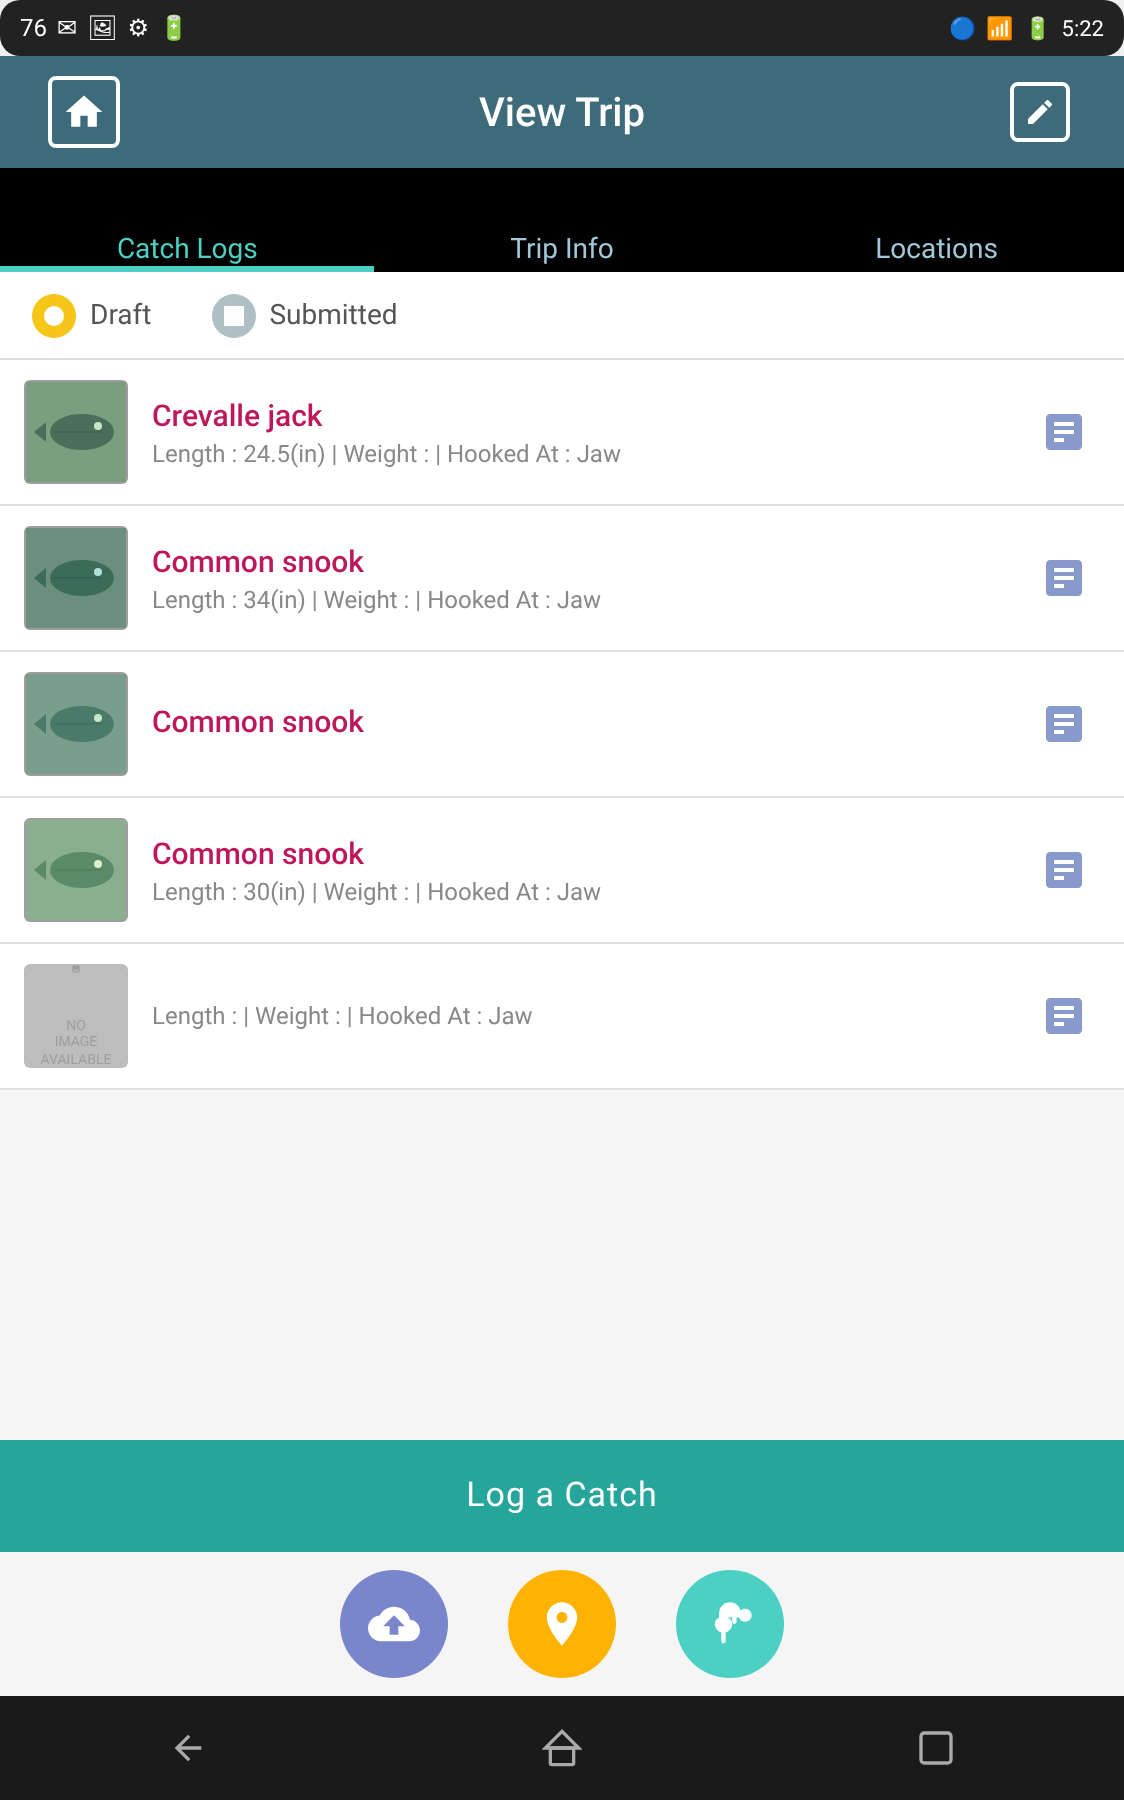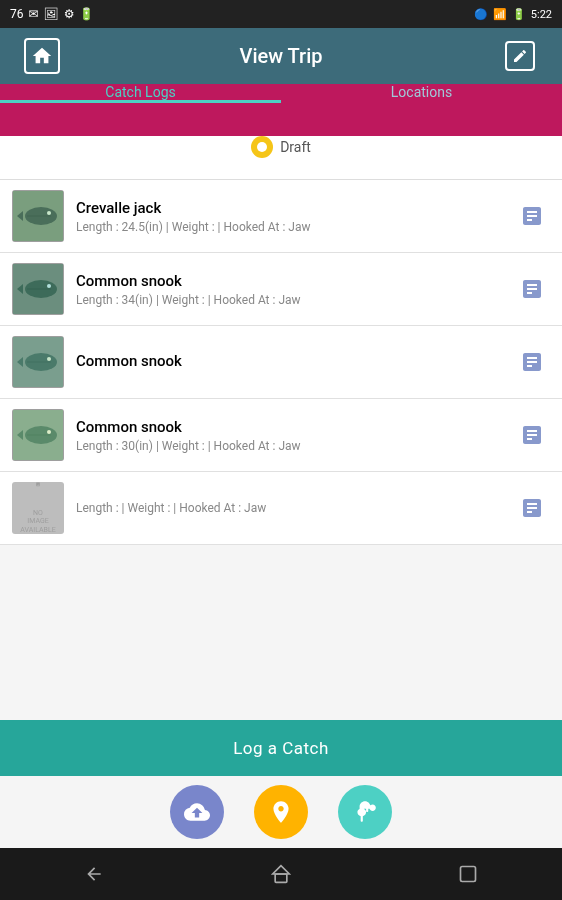--- a/index.html
+++ b/index.html
@@ -15,20 +15,21 @@
     
     #status-bar {
       height: 28px;
       background: #222;
       display: flex;
       align-items: center;
       justify-content: space-between;
       padding: 0 10px;
       color: white;
       font-size: 12px;
+      border-radius: 10px;
     }
     .status-left { display: flex; align-items: center; gap: 5px; }
     .status-right { display: flex; align-items: center; gap: 5px; font-size: 11px; }
 
     
     #header {
       height: 56px;
       background: #3d6b7a;
       display: flex;
       align-items: center;
@@ -50,23 +51,23 @@
     }
     .home-icon-box {
       border: 2px solid white;
       border-radius: 4px;
       padding: 4px;
     }
 
     
     #tabs {
       height: 52px;
-      background: #be185d;
-      display: flex;
-      align-items: flex-start;
+      background: #000000;
+      display: flex;
+      align-items: flex-end;
     }
     .tab {
       flex: 1;
       display: flex;
       align-items: center;
       justify-content: center;
       color: #a0c8d8;
       font-size: 14px;
       cursor: pointer;
       border-bottom: 3px solid transparent;
@@ -78,21 +79,20 @@
 
     
     #filter-row {
       height: 44px;
       background: white;
       display: flex;
       align-items: center;
       padding: 0 16px;
       gap: 30px;
       border-bottom: 1px solid #ddd;
-      flex-direction: column;
     }
     .filter-option {
       display: flex;
       align-items: center;
       gap: 7px;
       font-size: 14px;
       color: #555;
       cursor: pointer;
     }
     .filter-circle {
@@ -153,21 +153,21 @@
       text-align: center;
       line-height: 1.2;
       gap: 20px;
     }
     .catch-info {
       flex: 1;
     }
     .catch-name {
       font-size: 15px;
       font-weight: 500;
-      color: #000000;
+      color: #be185d;
       margin-bottom: 3px;
     }
     .catch-details {
       font-size: 12px;
       color: #888;
     }
     .catch-action {
       width: 36px;
       height: 36px;
       display: flex;
@@ -293,20 +293,23 @@
         <svg width="16" height="16" viewBox="0 0 24 24" fill="white">
           <path d="M3 17.25V21h3.75L17.81 9.94l-3.75-3.75L3 17.25zM20.71 7.04c.39-.39.39-1.02 0-1.41l-2.34-2.34c-.39-.39-1.02-.39-1.41 0l-1.83 1.83 3.75 3.75 1.83-1.83z"></path>
         </svg>
       </div>
     </div>
   </div>
 
   <div id="tabs">
     <div class="tab active">
       <span>Catch Logs</span>
+    </div>
+    <div class="tab">
+      <span>Trip Info</span>
     </div>
     <div class="tab">
       <span>Locations</span>
     </div>
   </div>
 
   <div id="content-area">
 
     <div id="filter-row">
       <div class="filter-option">

